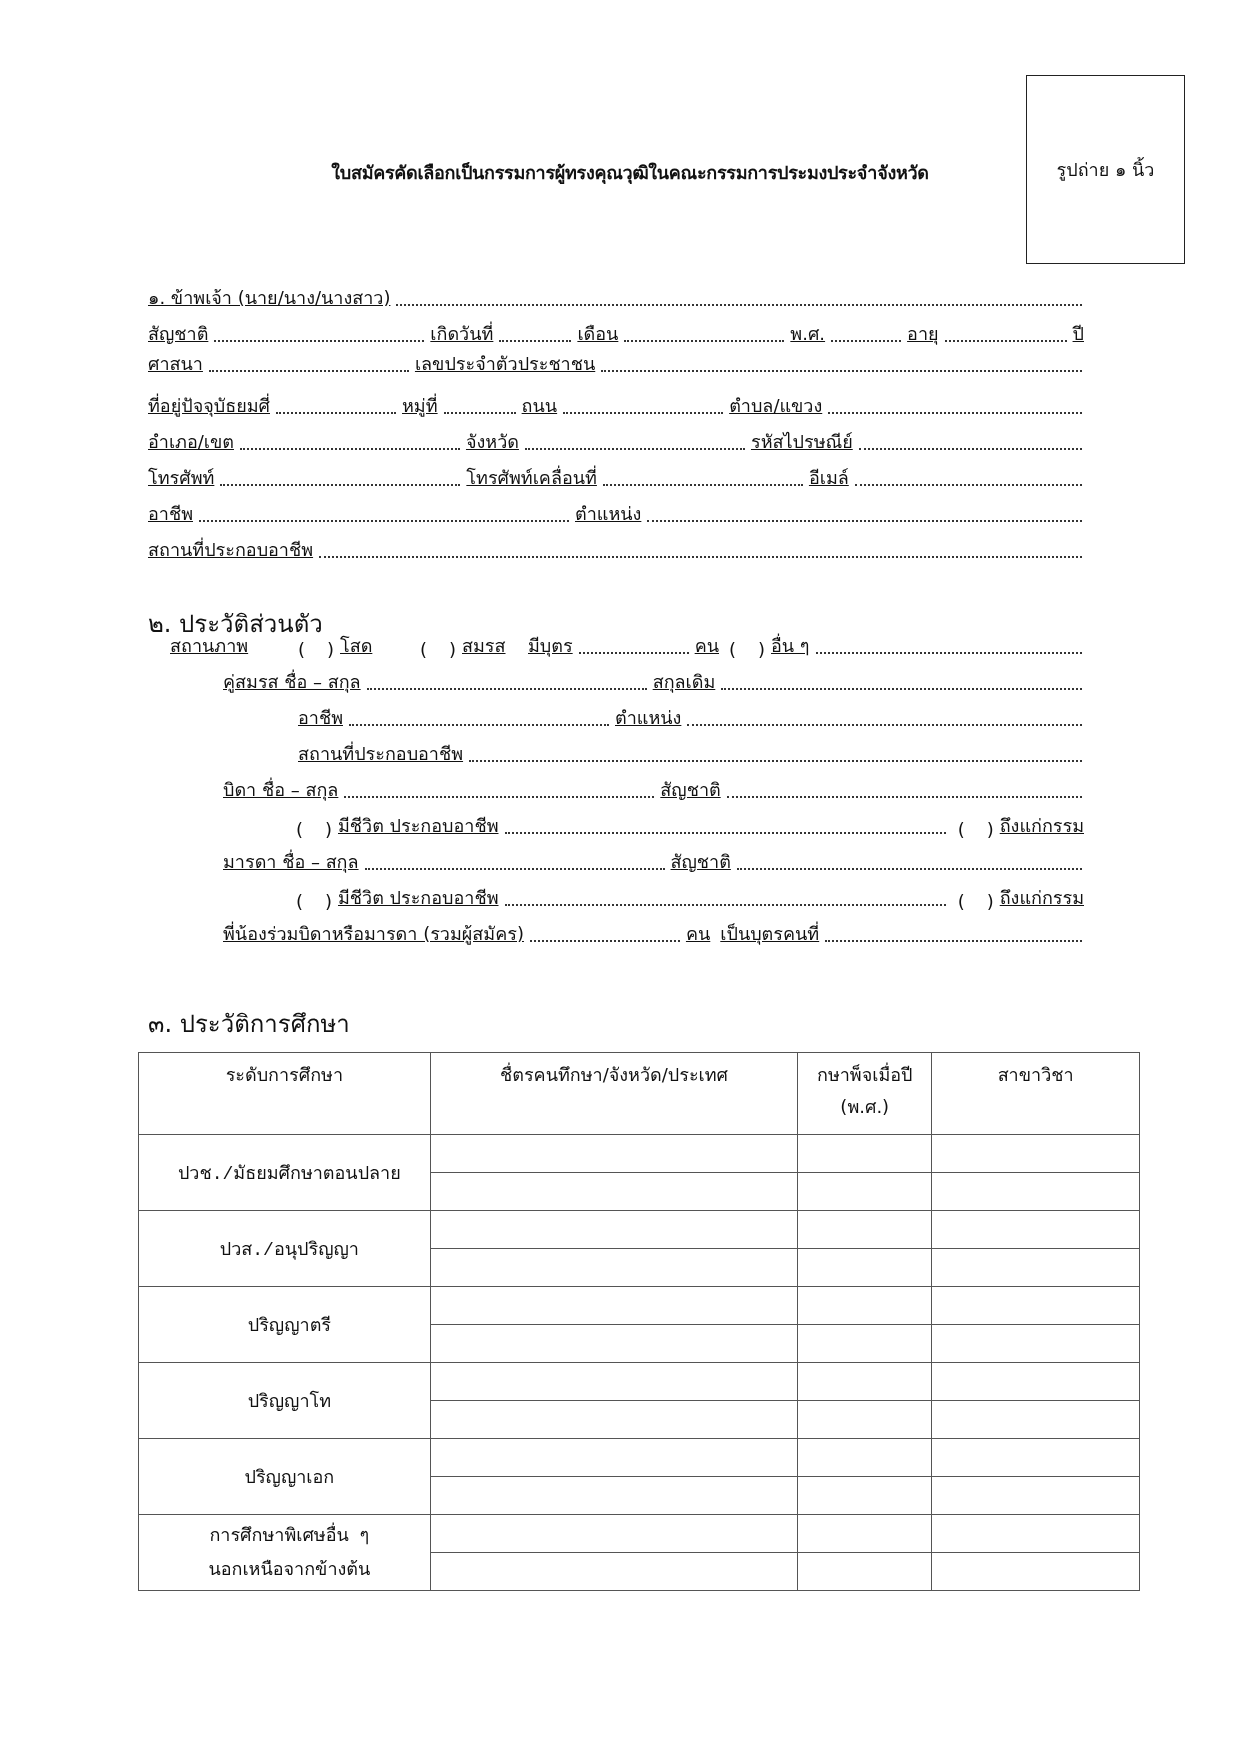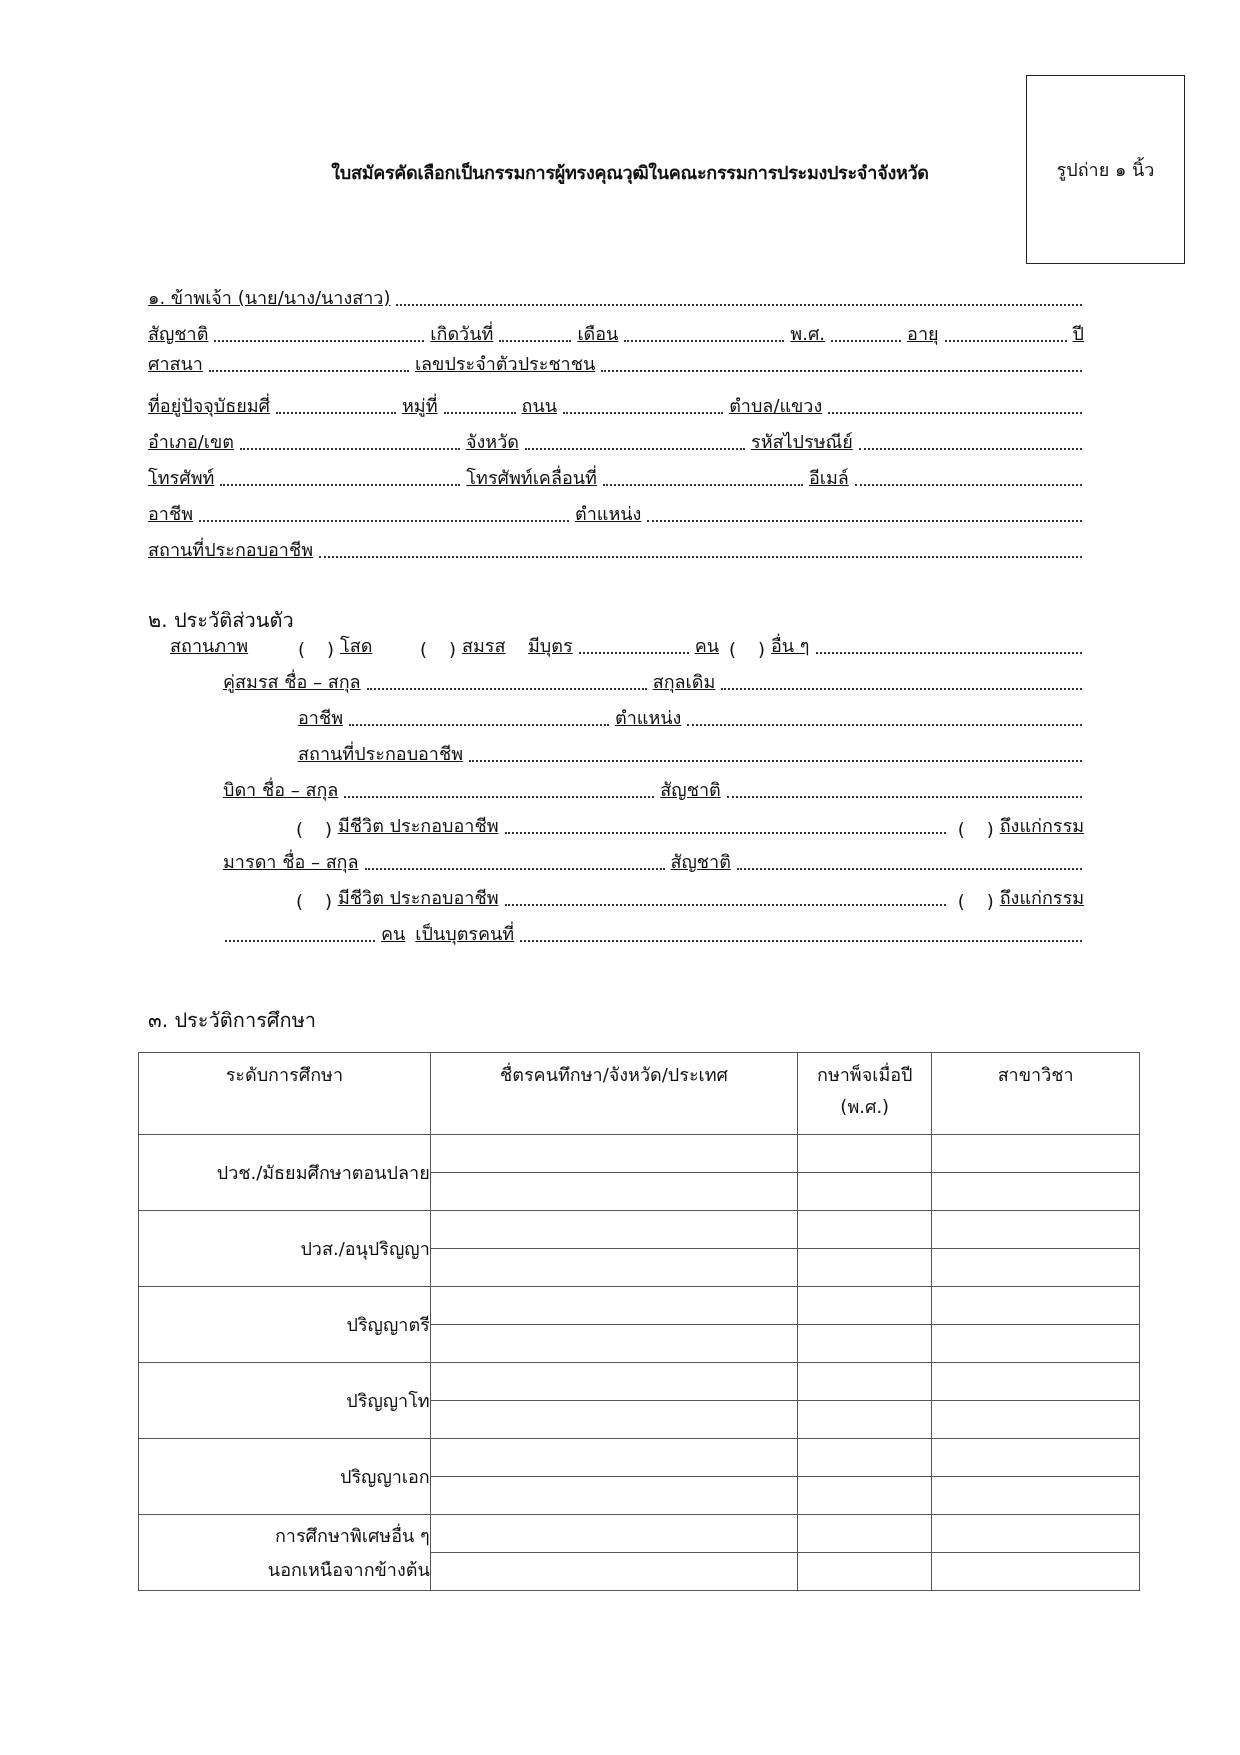--- a/index.html
+++ b/index.html
@@ -9,26 +9,26 @@
            font-size:18px; font-weight:bold; letter-spacing:-0.3px; }
   .photo-box { position:absolute; left:1026px; top:75px; width:159px; height:189px;
                border:1.6px solid #222; box-sizing:border-box; display:flex;
                align-items:center; justify-content:center; font-size:18px; }
   .line { position:absolute; left:148px; width:940px; height:30px; font-size:18px;
           white-space:nowrap; display:flex; align-items:flex-end; }
   .line .lbl { flex:none; padding-right:4px;text-decoration:underline; }
   .line .dots { flex:1; border-bottom:2px dotted #333; margin:0 6px 6px 2px; min-width:20px; }
   .line .dots.fixed { flex:none; }
   .line .paren { flex:none; width:48px; display:inline-flex; justify-content:space-between; padding:0 6px; box-sizing:border-box; }
-  .heading { position:absolute; left:148px; font-size:20px; }
+  .heading { position:absolute; left:148px; font-size:24px; }
   table.edu { position:absolute; left:138px; top:1052px; width:1002px; border-collapse:collapse;
               font-size:18px; }
   table.edu td, table.edu th { border:1.5px solid #555; padding:0; font-weight:normal;margin-top:36px; }
   table.edu th { height:75px; vertical-align:top; padding-top:6px; line-height:32px; }
-  table.edu td.level { text-align:right; padding-left:10px; vertical-align:middle; }
+  table.edu td.level { text-align:center; padding-left:10px; vertical-align:middle;font-family:Liberation Mono, monospace; }
   table.edu td.cell { height:37px; }
 </style>
 </head>
 <body>
 
 <div class="title">ใบสมัครคัดเลือกเป็นกรรมการผู้ทรงคุณวุฒิในคณะกรรมการประมงประจำจังหวัด</div>
 <div class="photo-box">
   <span>รูปถ่าย ๑ นิ้ว</span>
 </div>
 
@@ -163,20 +163,21 @@
     </span>
   <span class="lbl">มีชีวิต ประกอบอาชีพ</span>
   <span class="dots"></span>
   <span class="paren">
       <span>(</span>
       <span>)</span>
     </span>
   <span class="lbl">ถึงแก่กรรม</span>
 </div>
 <div class="line" style="left:223px;width:865px;top:918px">
+  <span class="lbl">พี่น้องร่วมบิดาหรือมารดา (รวมผู้สมัคร)</span>
   <span class="dots fixed" style="width:150px"></span>
   <span class="lbl">คน</span>
   <span class="lbl" style="padding-left:6px">เป็นบุตรคนที่</span>
   <span class="dots"></span>
 </div>
 
 <div class="heading" style="top:1004px">๓. ประวัติการศึกษา</div>
 
 <table class="edu">
   <colgroup>

